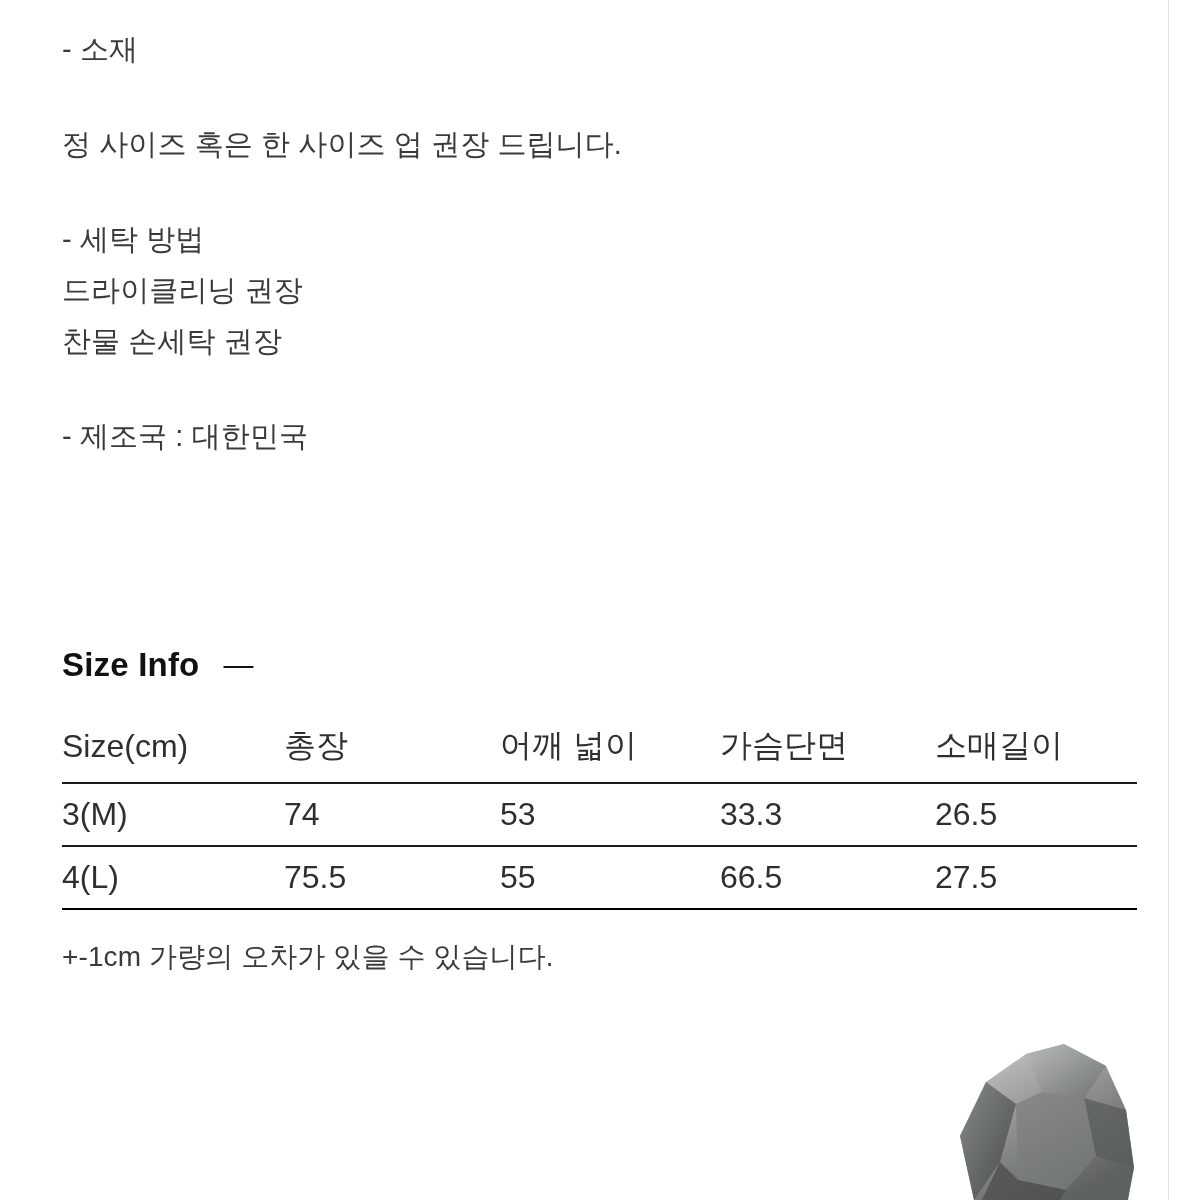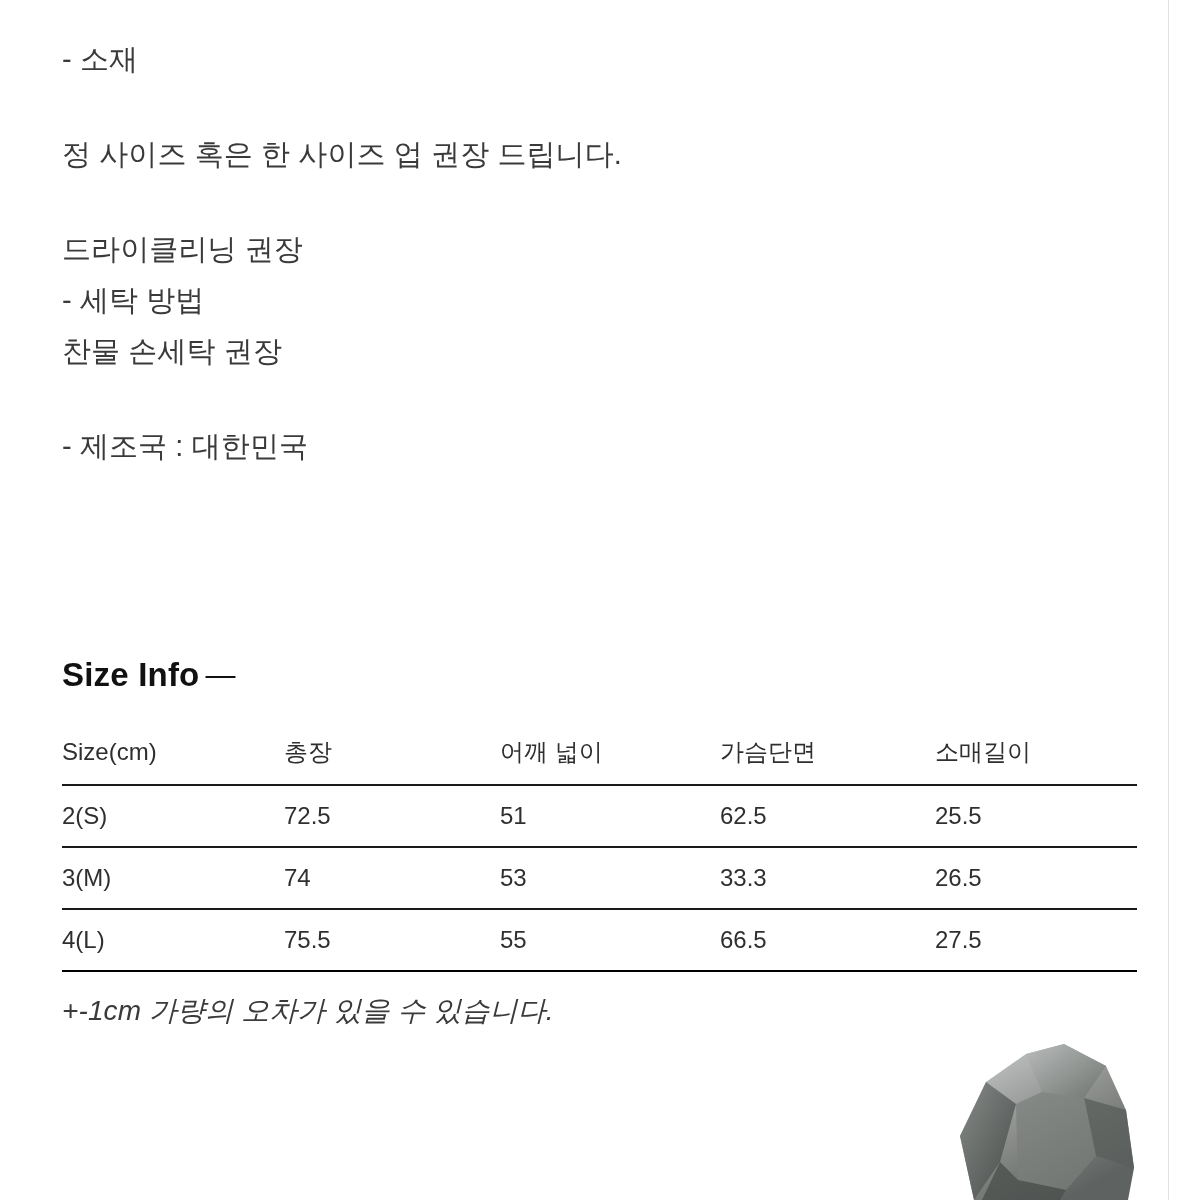--- a/index.html
+++ b/index.html
@@ -28,42 +28,42 @@
     box-sizing: border-box;
   }
 
   .content {
     position: absolute;
     left: 0;
     top: 0;
     width: 1168px;
     height: 964px;
     box-sizing: border-box;
-    padding: 34px 0 0 62px;
+    padding: 24px 0 0 62px;
   }
 
   .desc-block {
     margin-bottom: 44px;
   }
   .desc-line {
     font-size: 29px;
     line-height: 51px;
     color: #3a3a3a;
     white-space: pre;
     letter-spacing: 0.1px;
   }
 
   .spacer-lg {
     height: 140px;
   }
 
   .size-info-header {
     display: flex;
     align-items: center;
-    gap: 6px;
+    gap: 24px;
     margin-bottom: 28px;
   }
   .size-info-title {
     font-size: 33px;
     font-weight: bold;
     color: #111111;
     letter-spacing: 0.2px;
   }
   .size-info-dash {
     font-size: 30px;
@@ -73,21 +73,21 @@
   }
 
   table.size-table {
     border-collapse: collapse;
     width: 1075px;
     table-layout: fixed;
   }
   table.size-table th,
   table.size-table td {
     text-align: left;
-    font-size: 24px;
+    font-size: 32px;
     font-weight: normal;
     color: #2f2f2f;
     padding: 12px 0 12px 0;
     height: 36px;
   }
   table.size-table thead th {
     border-bottom: 2px solid #1a1a1a;
     padding-bottom: 14px;
   }
   table.size-table tbody tr {
@@ -96,25 +96,24 @@
   table.size-table tbody tr:last-child {
     border-bottom: 2px solid #000000;
   }
   .col-0 { width: 222px; }
   .col-1 { width: 216px; }
   .col-2 { width: 220px; }
   .col-3 { width: 215px; }
   .col-4 { width: 202px; }
 
   .footnote {
-    margin-top: 20px;
+    margin-top: 28px;
     font-size: 28px;
     color: #3a3a3a;
     letter-spacing: 0.1px;
-    font-style: italic;
   }
 
   
   .rock {
     position: absolute;
     right: 58px;
     bottom: 0;
     width: 186px;
     height: 160px;
     overflow: hidden;
@@ -135,22 +134,22 @@
 
   <div class="desc-block">
     <div class="desc-line">- 소재</div>
   </div>
 
   <div class="desc-block">
     <div class="desc-line">정 사이즈 혹은 한 사이즈 업 권장 드립니다.</div>
   </div>
 
   <div class="desc-block">
+    <div class="desc-line">- 세탁 방법</div>
     <div class="desc-line">드라이클리닝 권장</div>
-    <div class="desc-line">- 세탁 방법</div>
     <div class="desc-line">찬물 손세탁 권장</div>
   </div>
 
   <div class="desc-block">
     <div class="desc-line">- 제조국 : 대한민국</div>
   </div>
 
   <div class="spacer-lg"></div>
 
   <div class="size-info-header">
@@ -169,27 +168,20 @@
     <thead>
       <tr>
         <th>Size(cm)</th>
         <th>총장</th>
         <th>어깨 넓이</th>
         <th>가슴단면</th>
         <th>소매길이</th>
       </tr>
     </thead>
     <tbody>
-      <tr>
-        <td>2(S)</td>
-        <td>72.5</td>
-        <td>51</td>
-        <td>62.5</td>
-        <td>25.5</td>
-      </tr>
       <tr>
         <td>3(M)</td>
         <td>74</td>
         <td>53</td>
         <td>33.3</td>
         <td>26.5</td>
       </tr>
       <tr>
         <td>4(L)</td>
         <td>75.5</td>

